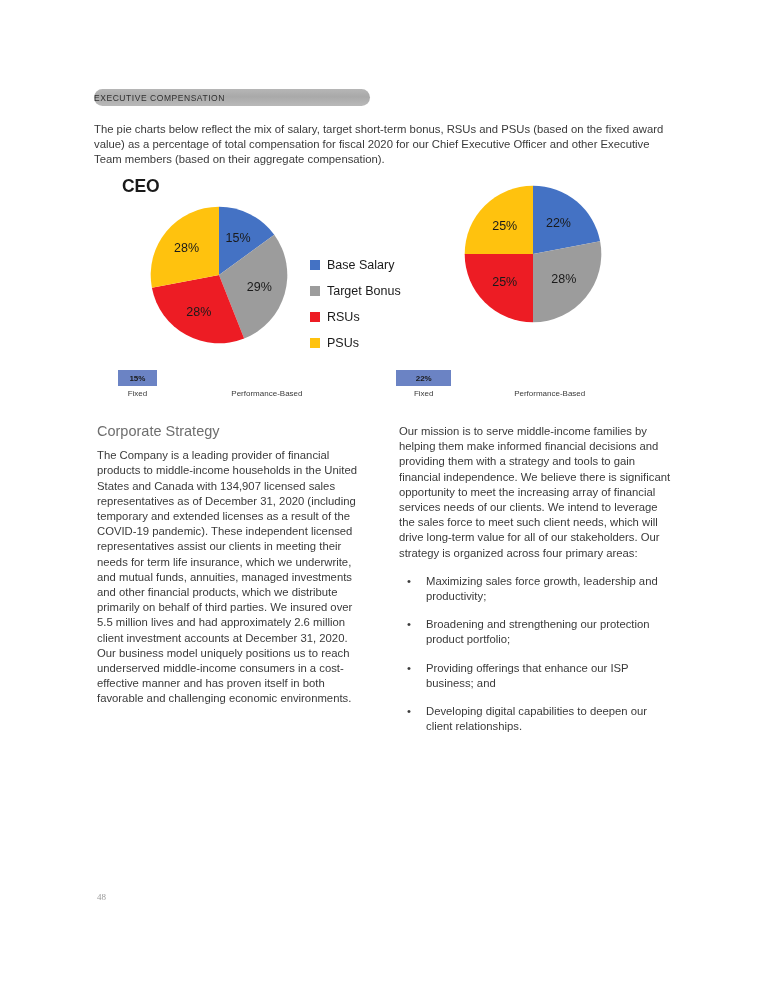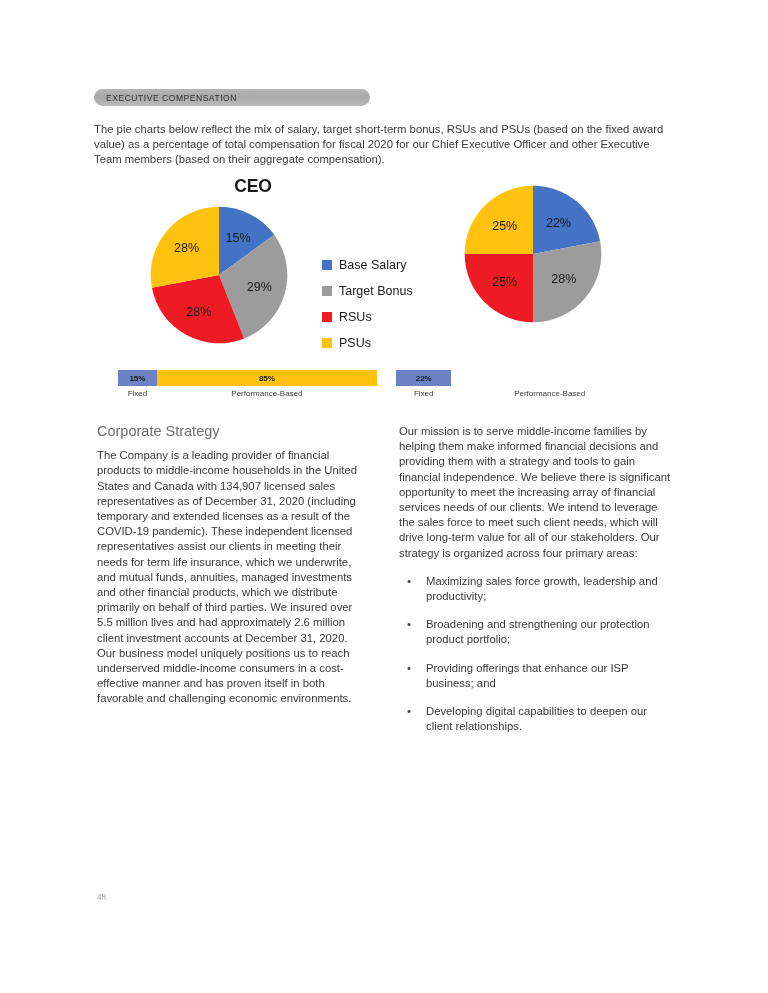--- a/index.html
+++ b/index.html
@@ -31,21 +31,20 @@
     height: 17px;
     border-radius: 9px;
     background: linear-gradient(180deg, #b6b6b6 0%, #a9a9a9 45%, #b9b9b9 100%);
     display: flex;
     align-items: center;
   }
   .section-band-label {
     font-size: 8.5px;
     letter-spacing: 0.55px;
     color: #2f2f2f;
-    padding-left: 12px;
     white-space: nowrap;
     font-family: "Liberation Sans", sans-serif;
   }
 
   
   .intro {
     position: absolute;
     left: 94px;
     top: 122px;
     width: 578px;
@@ -60,21 +59,20 @@
     position: absolute;
     top: 176px;
   }
   .chart-block.left  { left: 94px;  width: 290px; }
   .chart-block.right { left: 400px; width: 290px; }
 
   .chart-title {
     font-size: 17.5px;
     font-weight: bold;
     color: #1a1a1a;
-    text-align: center;
     font-family: "Liberation Sans", sans-serif;
     letter-spacing: -0.2px;
   }
   .chart-title.left-title  { margin-left: 28px; }
   .chart-title.right-title { margin-left: 12px; }
 
   .pie-wrap {
     position: relative;
     height: 150px;
   }
@@ -91,21 +89,21 @@
     font-size: 12.5px;
     color: #1a1a1a;
     font-family: "Liberation Sans", sans-serif;
     white-space: nowrap;
     transform: translate(-50%, -50%);
   }
 
   
   .legend {
     position: absolute;
-    left: 228px;
+    left: 216px;
     top: 58px;
   }
   .legend-row {
     display: flex;
     align-items: center;
     height: 20px;
     margin-bottom: 6px;
   }
   .legend-swatch {
     width: 10px;
@@ -272,21 +270,20 @@
           <div class="pie-label" style="left: 163.821px; top: 103.497px;">28%</div>
           <div class="pie-label" style="left: 104.716px; top: 106.284px;">25%</div>
           <div class="pie-label" style="left: 104.716px; top: 49.7157px;">25%</div>
         </div>
     </div>
   </div>
 
   <div class="bar-block left">
     <div class="bar">
       <div class="bar-seg" id="bar-ceo-fixed" style="flex: 0 0 15%; background: rgb(107, 131, 196);">15%</div>
-      <div class="bar-seg" id="bar-ceo-perf" style="flex: 0 0 85%; background: rgb(255, 194, 14);">85%</div>
     </div>
     <div class="bar-caption">
       <span id="cap-ceo-fixed" style="flex: 0 0 15%;">Fixed</span>
       <span id="cap-ceo-perf" style="flex: 0 0 85%;">Performance-Based</span>
     </div>
   </div>
 
   <div class="bar-block right">
     <div class="bar">
       <div class="bar-seg" id="bar-et-fixed" style="flex: 0 0 22%; background: rgb(107, 131, 196);">22%</div>

